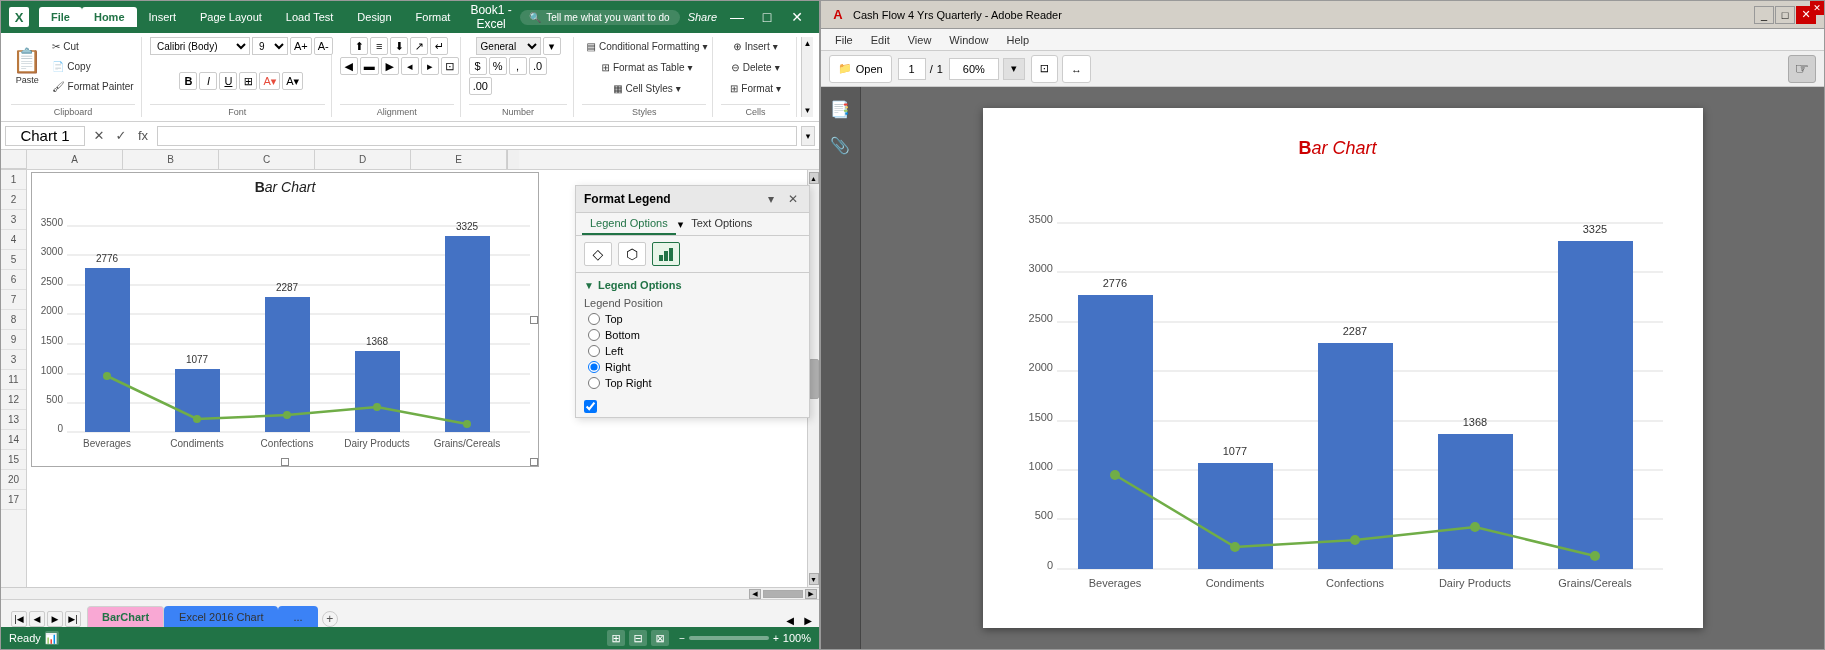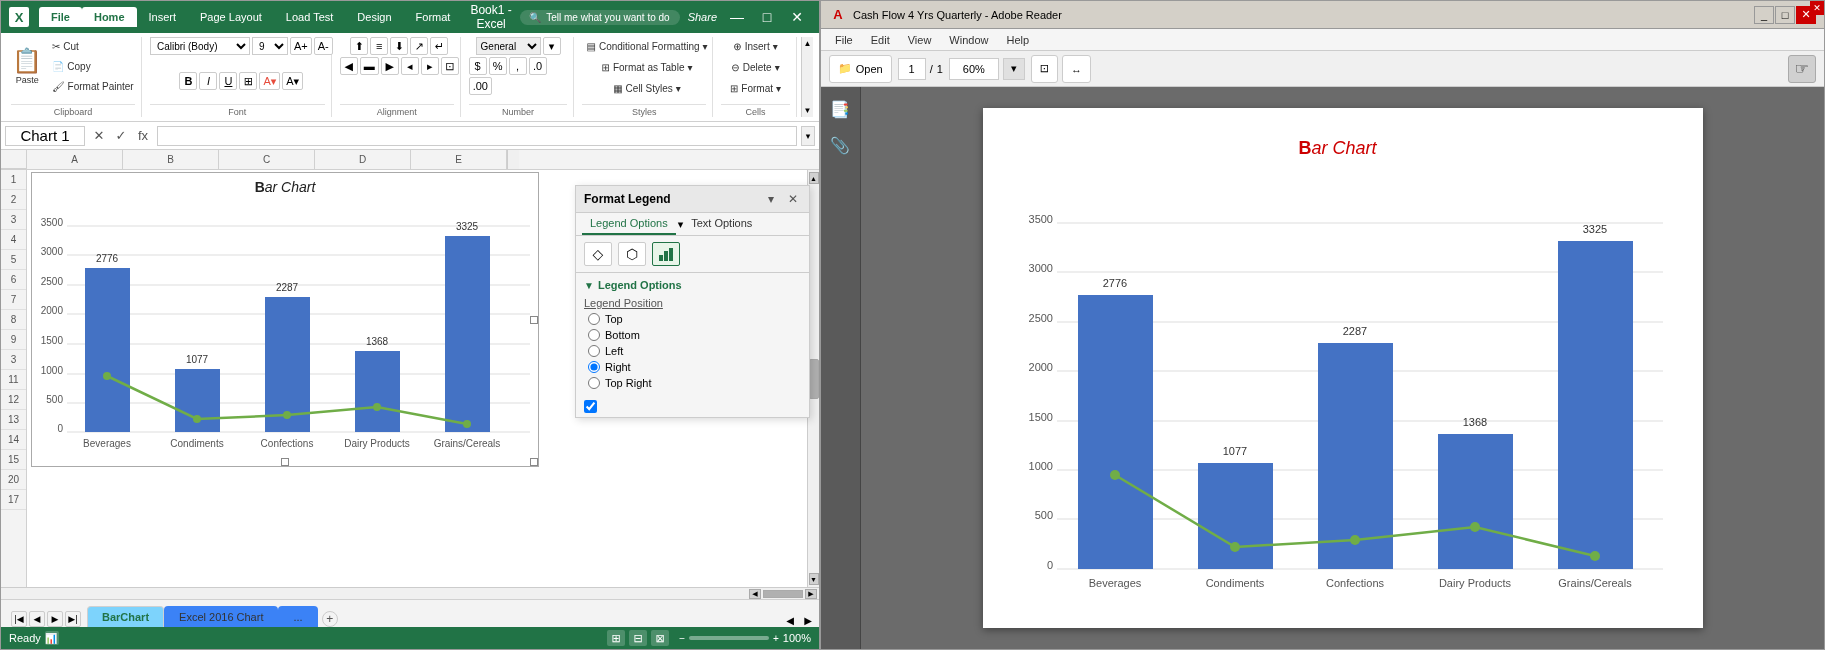--- a/index.html
+++ b/index.html
@@ -244,21 +244,21 @@
       padding: 4px 14px;
       font-size: 11px;
       cursor: pointer;
       border: 1px solid transparent;
       border-bottom: none;
       border-radius: 4px 4px 0 0;
       color: #333;
       background: #3b82f6;
     }
     .sheet-tab.active {
-      background: #7dd3fc;
+      background: #f9a8d4;
       border-color: #d0d0d0;
       font-weight: 600;
       color: #217346;
     }
     .sheet-nav { display: flex; align-items: center; gap: 2px; padding: 0 6px; }
     .sheet-nav-btn { width: 16px; height: 16px; background: transparent; border: 1px solid #ccc; border-radius: 2px; font-size: 9px; cursor: pointer; display: flex; align-items: center; justify-content: center; }
 
     
     .status-bar {
       height: 22px;
@@ -333,21 +333,21 @@
     .legend-section-header {
       display: flex;
       align-items: center;
       gap: 4px;
       font-weight: 600;
       color: #217346;
       margin-bottom: 6px;
       cursor: pointer;
     }
     .legend-section-header .arrow { font-size: 10px; }
-    .legend-option-label { color: #555; margin-bottom: 4px; font-size: 11px; text-decoration: underline; }
+    .legend-option-label { color: #555; margin-bottom: 4px; font-size: 11px; }
     .legend-radio-group { display: flex; flex-direction: column; gap: 4px; padding-left: 4px; }
     .legend-radio { display: flex; align-items: center; gap: 5px; font-size: 11px; cursor: pointer; }
     .legend-radio input[type=radio] { width: 12px; height: 12px; cursor: pointer; }
     .legend-checkbox-row {
       display: flex;
       align-items: flex-start;
       gap: 5px;
       padding: 4px 8px;
       font-size: 11px;
     }

